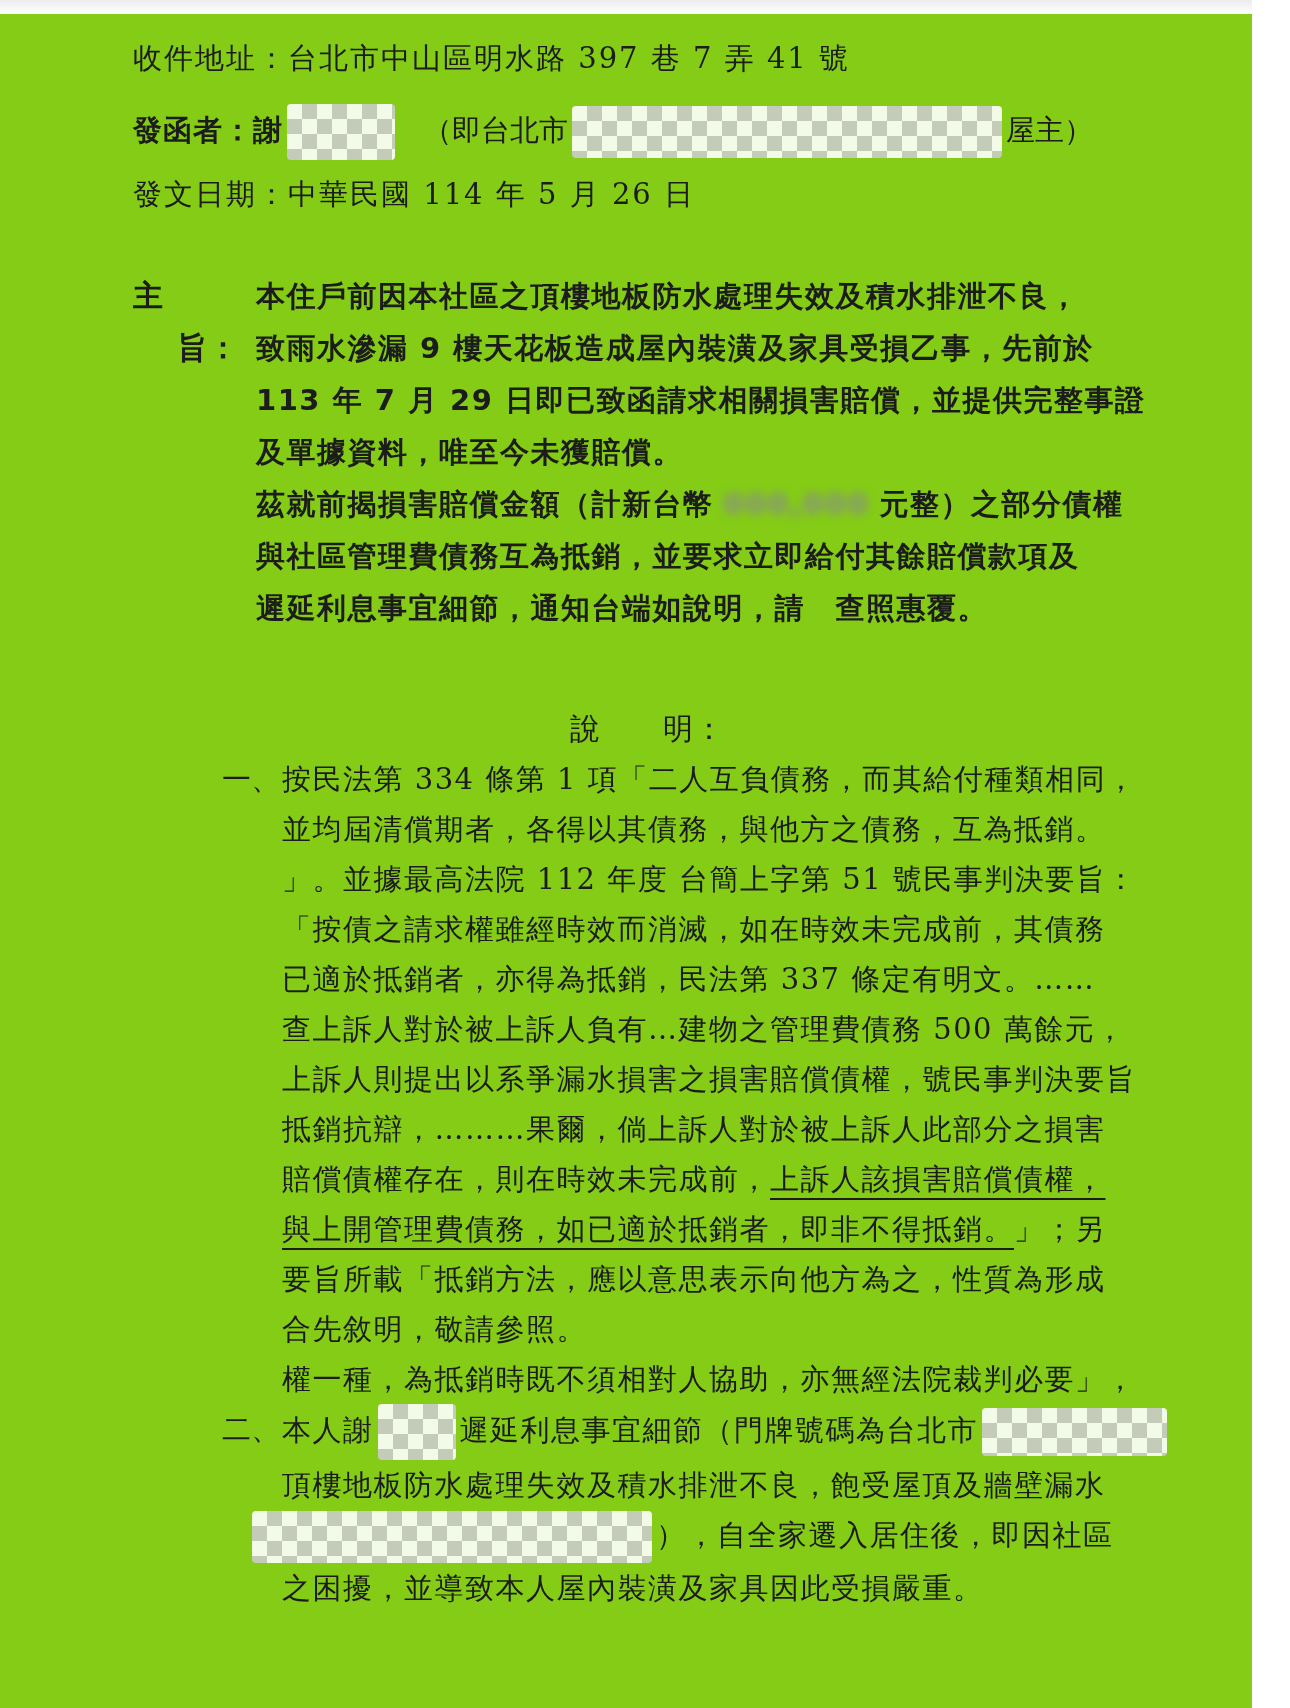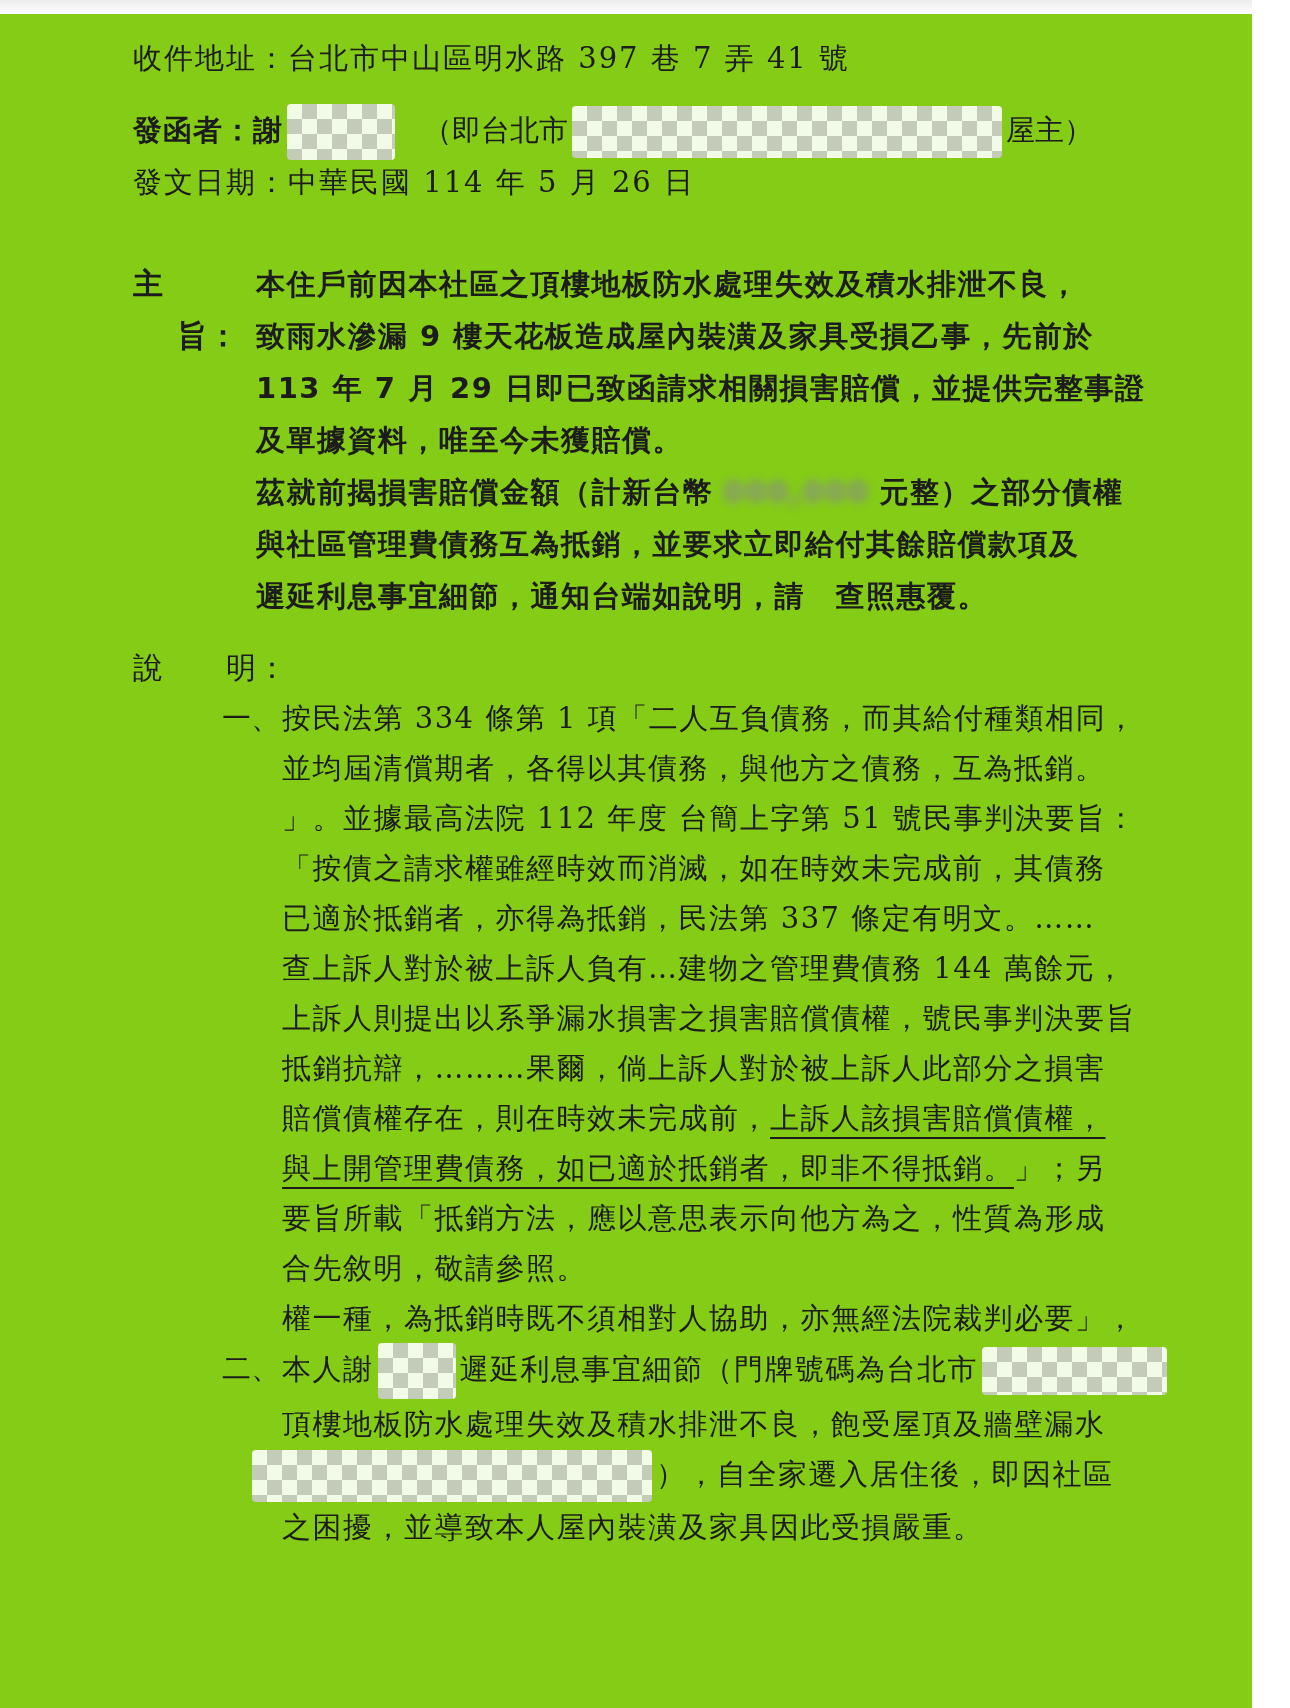--- a/index.html
+++ b/index.html
@@ -22,21 +22,21 @@
   .doc{
     position:absolute;
     left:133px;top:22px;right:90px;
   }
   .kai{font-family:"DejaVu Serif","Liberation Serif",serif;}
   .gothic{font-family:"DejaVu Sans","Liberation Sans",sans-serif;font-weight:700;letter-spacing:1px;}
 
   .line{font-size:29px;line-height:44px;white-space:nowrap;}
   .addr-line{margin-top:14px;letter-spacing:2px;}
   .sender-line{margin-top:24px;line-height:52px;}
-  .date-line{letter-spacing:2px;}
+  .date-line{margin-top:12px;letter-spacing:2px;}
 
   
   .mosaic{
     display:inline-block;
     height:46px;
     vertical-align:middle;
     margin:0 4px;
     border-radius:4px;
     background:repeating-conic-gradient(#cbcbcb 0% 25%, #ffffff 0% 50%);
     background-size:30px 30px;
@@ -58,21 +58,21 @@
   }
 
   
   .subject{display:flex;margin-top:54px;justify-content:flex-end;}
   .subject .marker{flex:none;width:123px;font-size:30px;line-height:52px;}
   .subject .marker .c2{margin-left:44px;}
   .subject .content{flex:1;}
   .s-line{font-size:29px;line-height:52px;white-space:nowrap;letter-spacing:1.5px;}
 
   
-  .explain-header{margin-top:21px;font-size:30px;line-height:50px;letter-spacing:1px;}
+  .explain-header{margin-top:70px;font-size:30px;line-height:50px;letter-spacing:1px;text-align:center;}
   .explain-header .c2{margin-left:62px;}
   .item{display:flex;margin-left:89px;}
   .item .marker{flex:none;width:60px;font-size:29px;line-height:50px;}
   .item .content{flex:1;}
   .e-line{font-size:29px;line-height:50px;white-space:nowrap;letter-spacing:1.5px;}
   .u{
     text-decoration:underline;
     text-decoration-thickness:2px;
     text-underline-offset:9px;
   }
@@ -105,21 +105,21 @@
     <div class="explain-header kai"><span class="c1">說</span><span class="c2">明：</span></div>
 
     <div class="item kai">
       <div class="marker">一、</div>
       <div class="content">
         <div class="e-line">按民法第 334 條第 1 項「二人互負債務，而其給付種類相同，</div>
         <div class="e-line">並均屆清償期者，各得以其債務，與他方之債務，互為抵銷。</div>
         <div class="e-line">」。並據最高法院 112 年度 台簡上字第 51 號民事判決要旨：</div>
         <div class="e-line">「按債之請求權雖經時效而消滅，如在時效未完成前，其債務</div>
         <div class="e-line">已適於抵銷者，亦得為抵銷，民法第 337 條定有明文。……</div>
-        <div class="e-line">查上訴人對於被上訴人負有…建物之管理費債務 144 萬餘元，</div>
+        <div class="e-line">查上訴人對於被上訴人負有…建物之管理費債務 500 萬餘元，</div>
         <div class="e-line">上訴人則提出以系爭漏水損害之損害賠償債權，號民事判決要旨</div>
         <div class="e-line">抵銷抗辯，………果爾，倘上訴人對於被上訴人此部分之損害</div>
         <div class="e-line"><span>賠償債權存在，則在時效未完成前，</span><span class="u">上訴人該損害賠償債權，</span></div>
         <div class="e-line"><span class="u">與上開管理費債務，如已適於抵銷者，即非不得抵銷。</span><span>」；另</span></div>
         <div class="e-line">要旨所載「抵銷方法，應以意思表示向他方為之，性質為形成</div>
         <div class="e-line">合先敘明，敬請參照。</div>
         <div class="e-line">權一種，為抵銷時既不須相對人協助，亦無經法院裁判必要」，</div>
       </div>
     </div>
 

